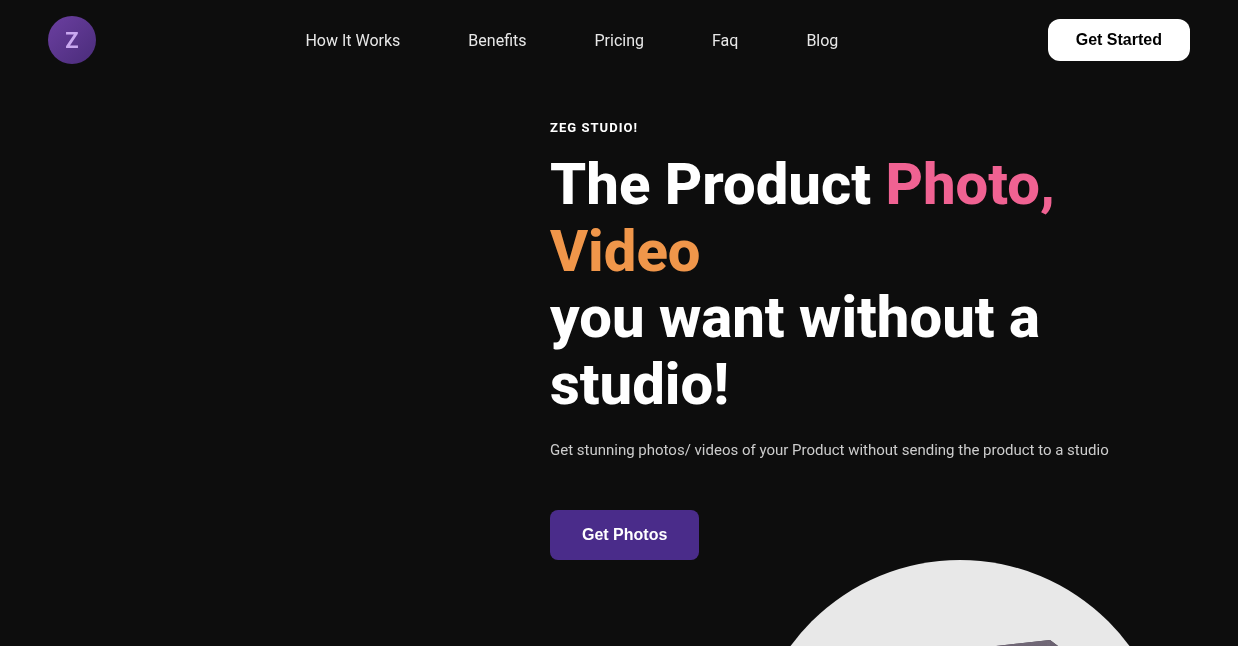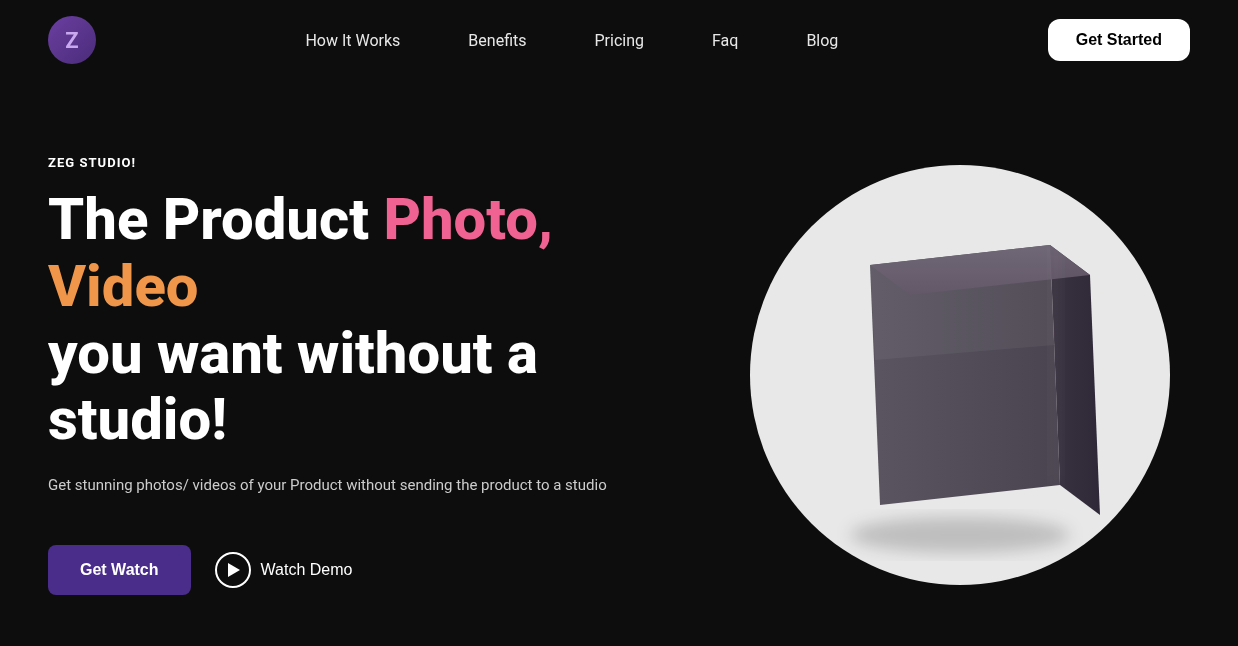--- a/index.html
+++ b/index.html
@@ -63,25 +63,26 @@
       padding: 12px 28px;
       font-size: 16px;
       font-weight: 600;
       cursor: pointer;
       white-space: nowrap;
     }
 
     
     .hero {
       display: flex;
-      align-items: center;
+      align-items: flex-end;
       justify-content: space-between;
       padding: 40px 48px 16px 48px;
       height: calc(646px - 80px);
       position: relative;
+      flex-direction: column;
     }
 
     .hero-left {
       max-width: 640px;
       flex-shrink: 0;
     }
 
     .hero-badge {
       font-size: 13px;
       font-weight: 700;
@@ -223,27 +224,21 @@
 
     <h1 class="hero-title">
       <span class="white-text">The Product </span><span class="pink-text">Photo,</span><span class="white-text"> </span><span class="orange-text">Video</span>
       <br>
       <span class="white-text">you want without a studio!</span>
     </h1>
 
     <p class="hero-subtitle">Get stunning photos/ videos of your Product without sending the product to a studio</p>
 
     <div class="hero-actions">
-      <button class="btn-primary">Get Watch</button>
-      <button class="btn-watch">
-        <div class="play-icon">
-          <div class="play-triangle"></div>
-        </div>
-        <span>Watch Demo</span>
-      </button>
+      <button class="btn-primary">Get Photos</button>
     </div>
   </div>
 
   <div class="hero-image">
     <div class="product-visual">
       <svg width="420" height="420" viewBox="0 0 420 420" xmlns="http://www.w3.org/2000/svg">
 
         <defs>
           <filter id="blur1" x="-20%" y="-20%" width="140%" height="140%">
             <feGaussianBlur stdDeviation="8"></feGaussianBlur>

